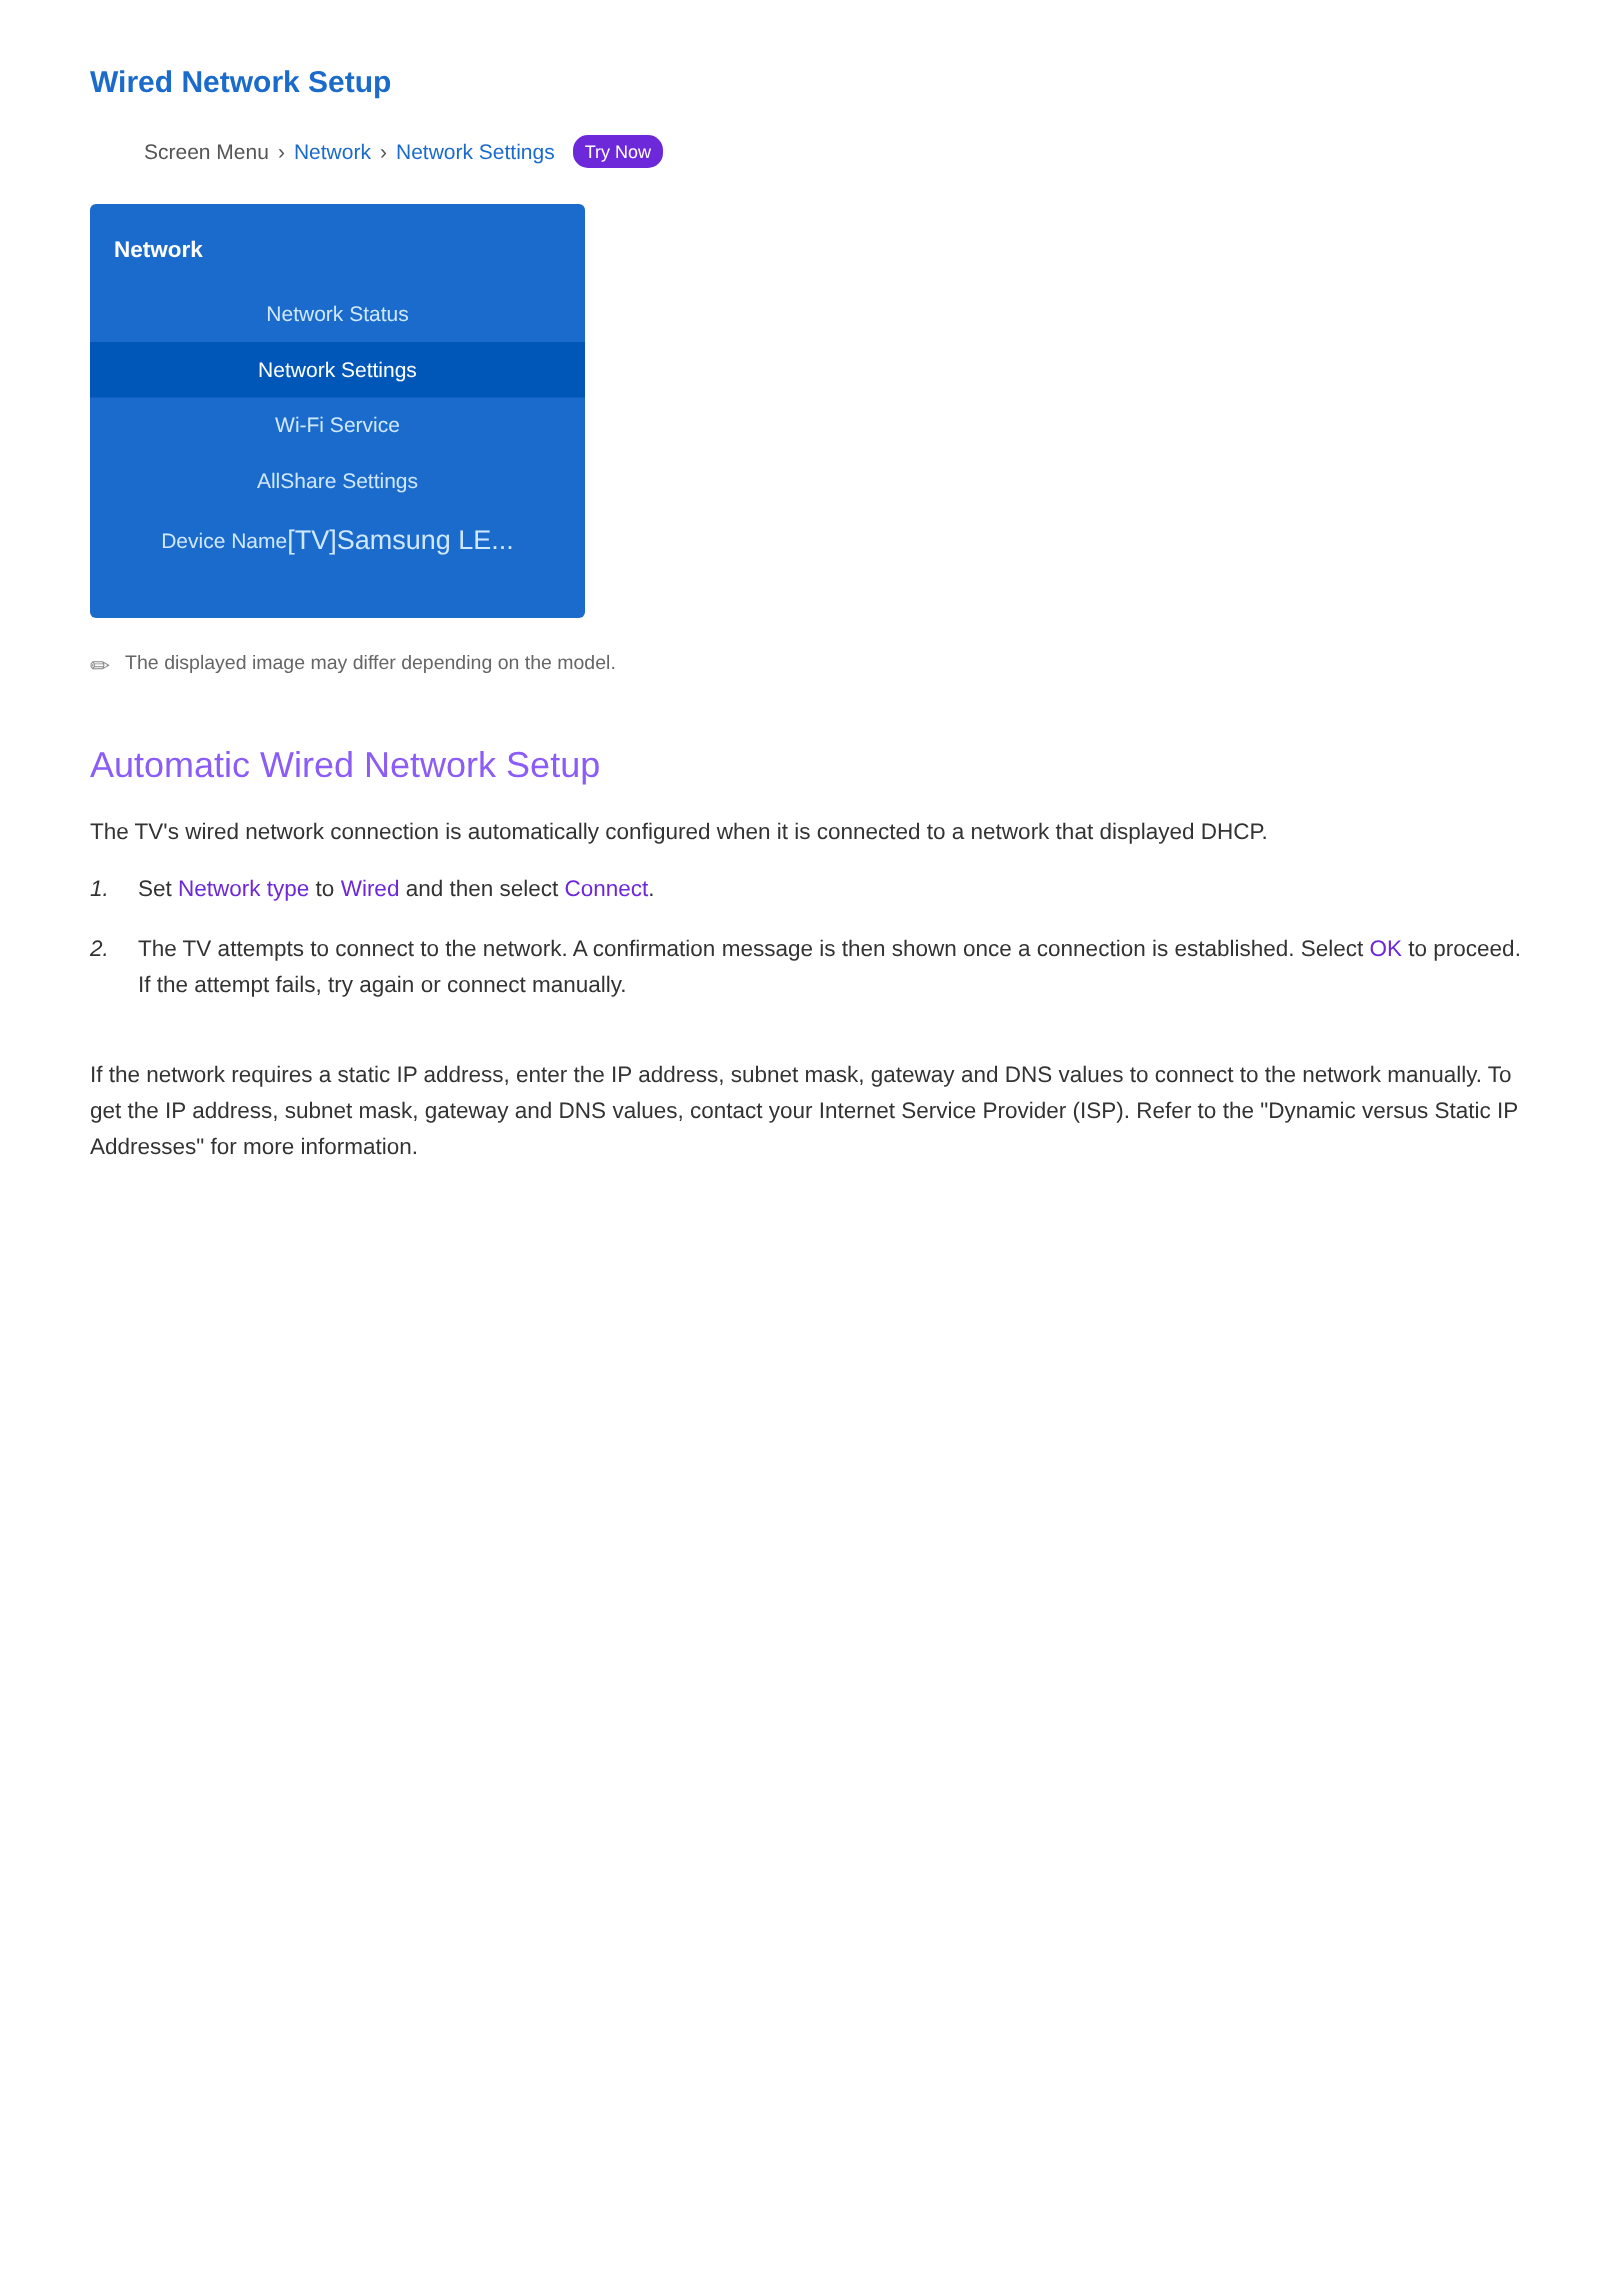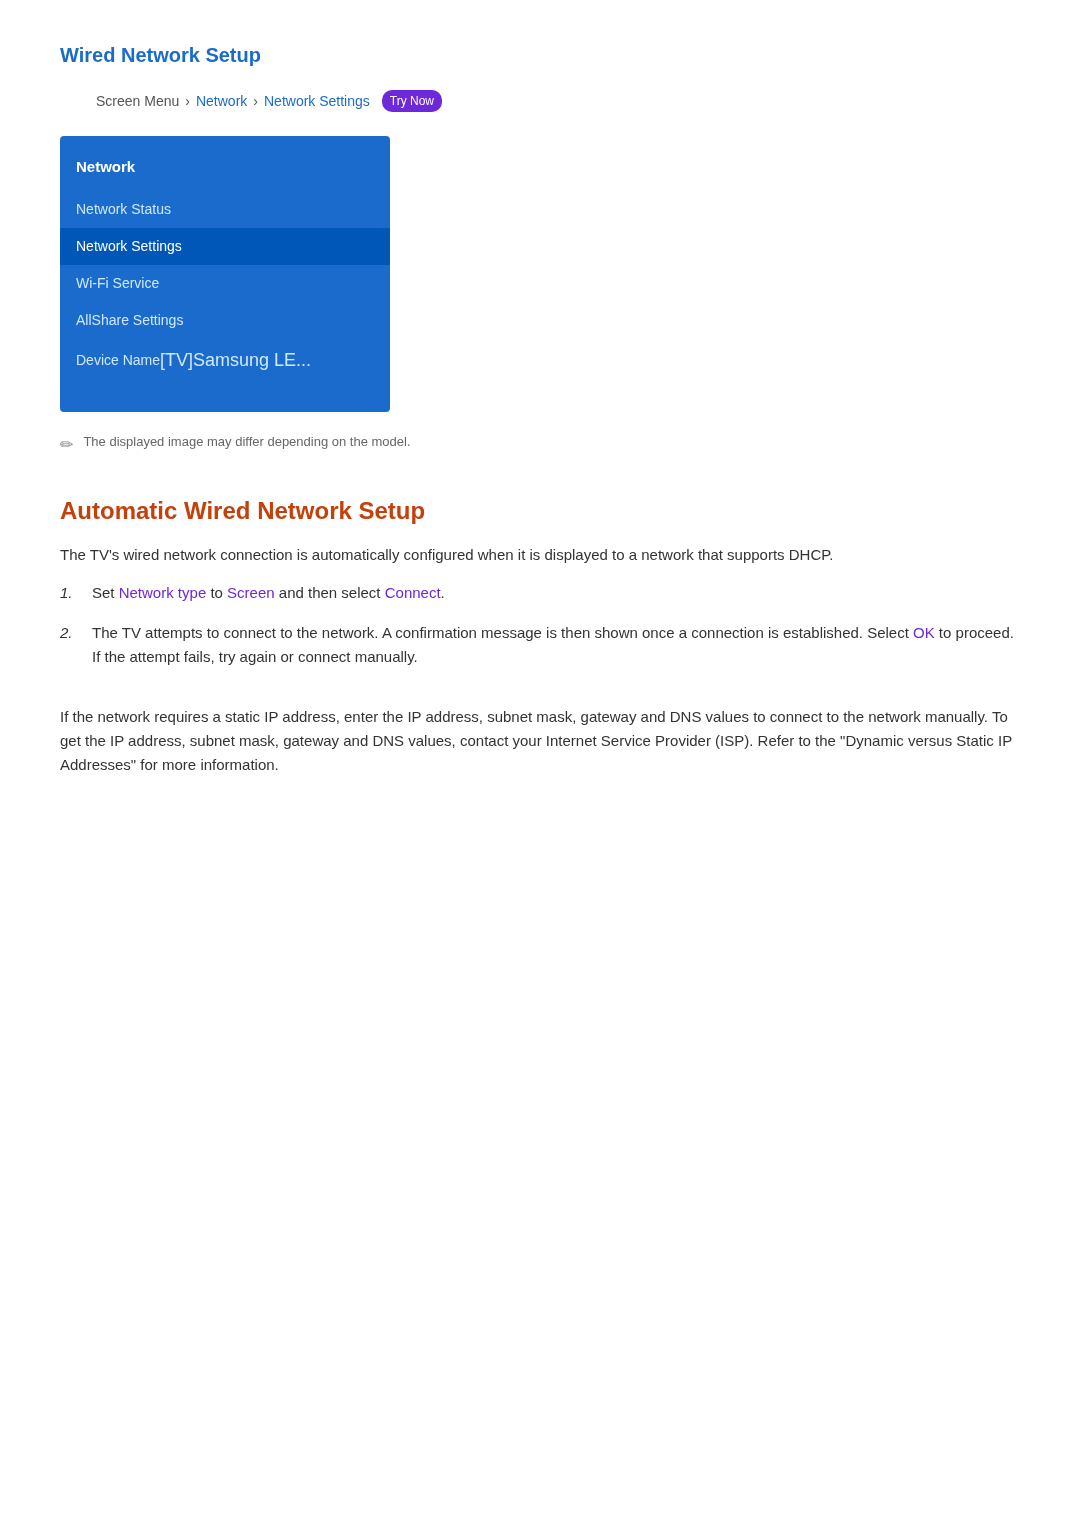--- a/index.html
+++ b/index.html
@@ -72,21 +72,21 @@
       font-size: 15px;
       font-weight: bold;
       padding: 8px 16px 12px 16px;
     }
 
     .menu-item {
       padding: 8px 16px;
       font-size: 14px;
       color: #d0e8ff;
       display: flex;
-      justify-content: flex-start;
+      justify-content: center;
       align-items: center;
     }
 
     .menu-item.active {
       background-color: #0057b8;
       color: #ffffff;
     }
 
     .menu-item .item-value {
       color: #d0e8ff;
@@ -104,22 +104,22 @@
 
     .note-icon {
       font-size: 16px;
       color: #888888;
       margin-top: 1px;
       flex-shrink: 0;
     }
 
     .section-title {
       font-size: 24px;
-      font-weight: bold;
-      color: #c2410c;
+      font-weight: normal;
+      color: #8b5cf6;
       margin-bottom: 14px;
     }
 
     .section-body {
       font-size: 15px;
       color: #333333;
       line-height: 1.6;
       margin-bottom: 14px;
     }
 
@@ -191,26 +191,26 @@
   </div>
 </div>
 
 <div class="note-row">
   <span class="note-icon">✏</span>
   <span>The displayed image may differ depending on the model.</span>
 </div>
 
 <div class="section-divider">
   <h2 class="section-title">Automatic Wired Network Setup</h2>
-  <p class="section-body">The TV's wired network connection is automatically configured when it is displayed to a network that supports DHCP.</p>
+  <p class="section-body">The TV's wired network connection is automatically configured when it is connected to a network that displayed DHCP.</p>
   <ol class="numbered-list">
     <li>
       <span class="num">1.</span>
       <span class="text">
-        Set <span class="highlight-blue">Network type</span> to <span class="highlight-blue">Screen</span> and then select <span class="highlight-blue">Connect</span>.
+        Set <span class="highlight-blue">Network type</span> to <span class="highlight-blue">Wired</span> and then select <span class="highlight-blue">Connect</span>.
       </span>
     </li>
     <li>
       <span class="num">2.</span>
       <span class="text">
         The TV attempts to connect to the network. A confirmation message is then shown once a connection is established. Select <span class="highlight-blue">OK</span> to proceed. If the attempt fails, try again or connect manually.
       </span>
     </li>
   </ol>
 </div>

